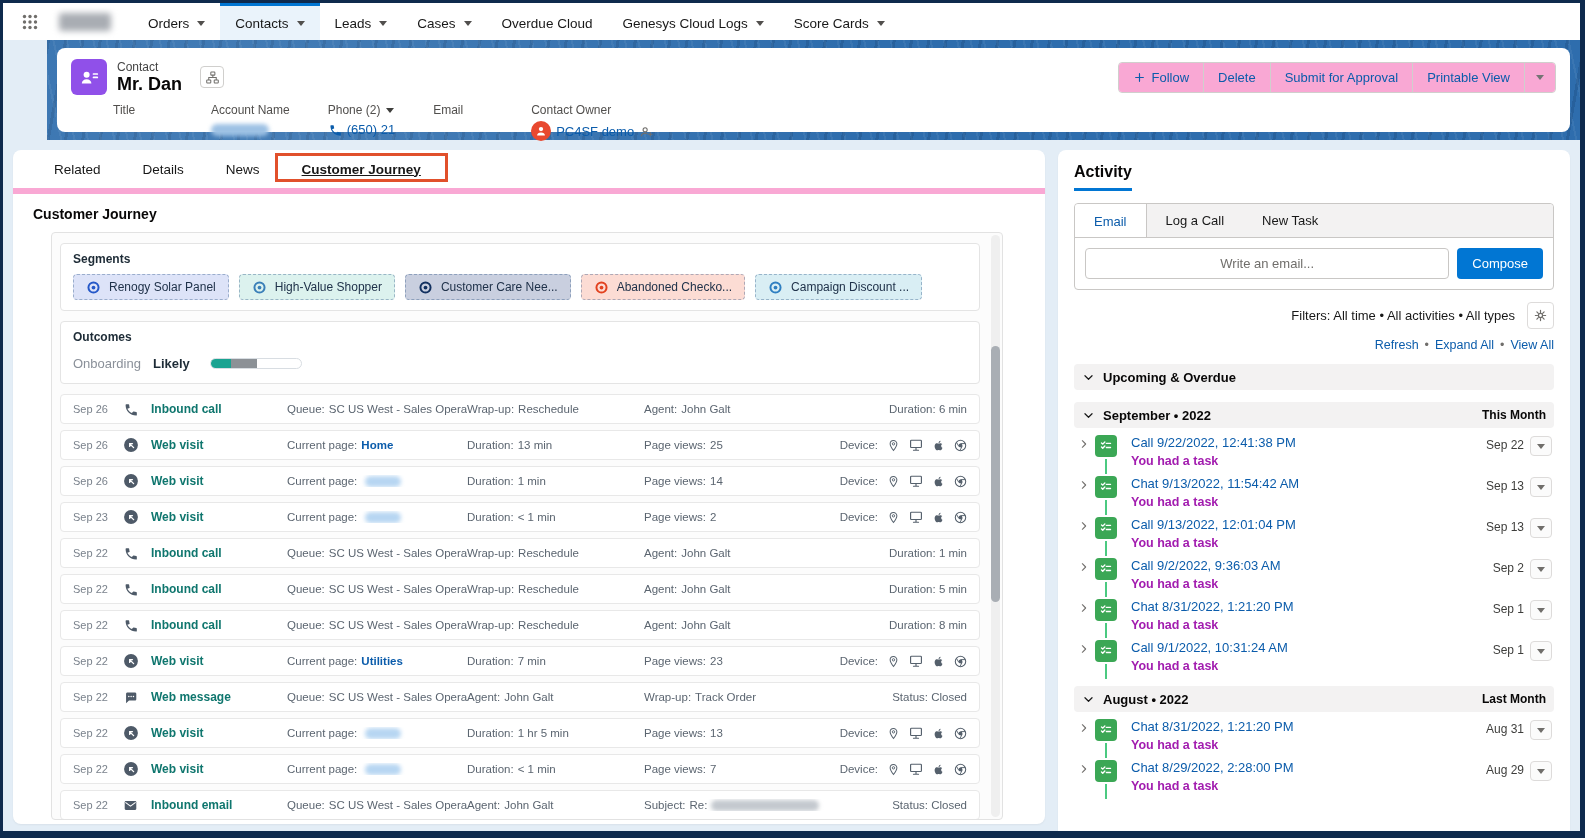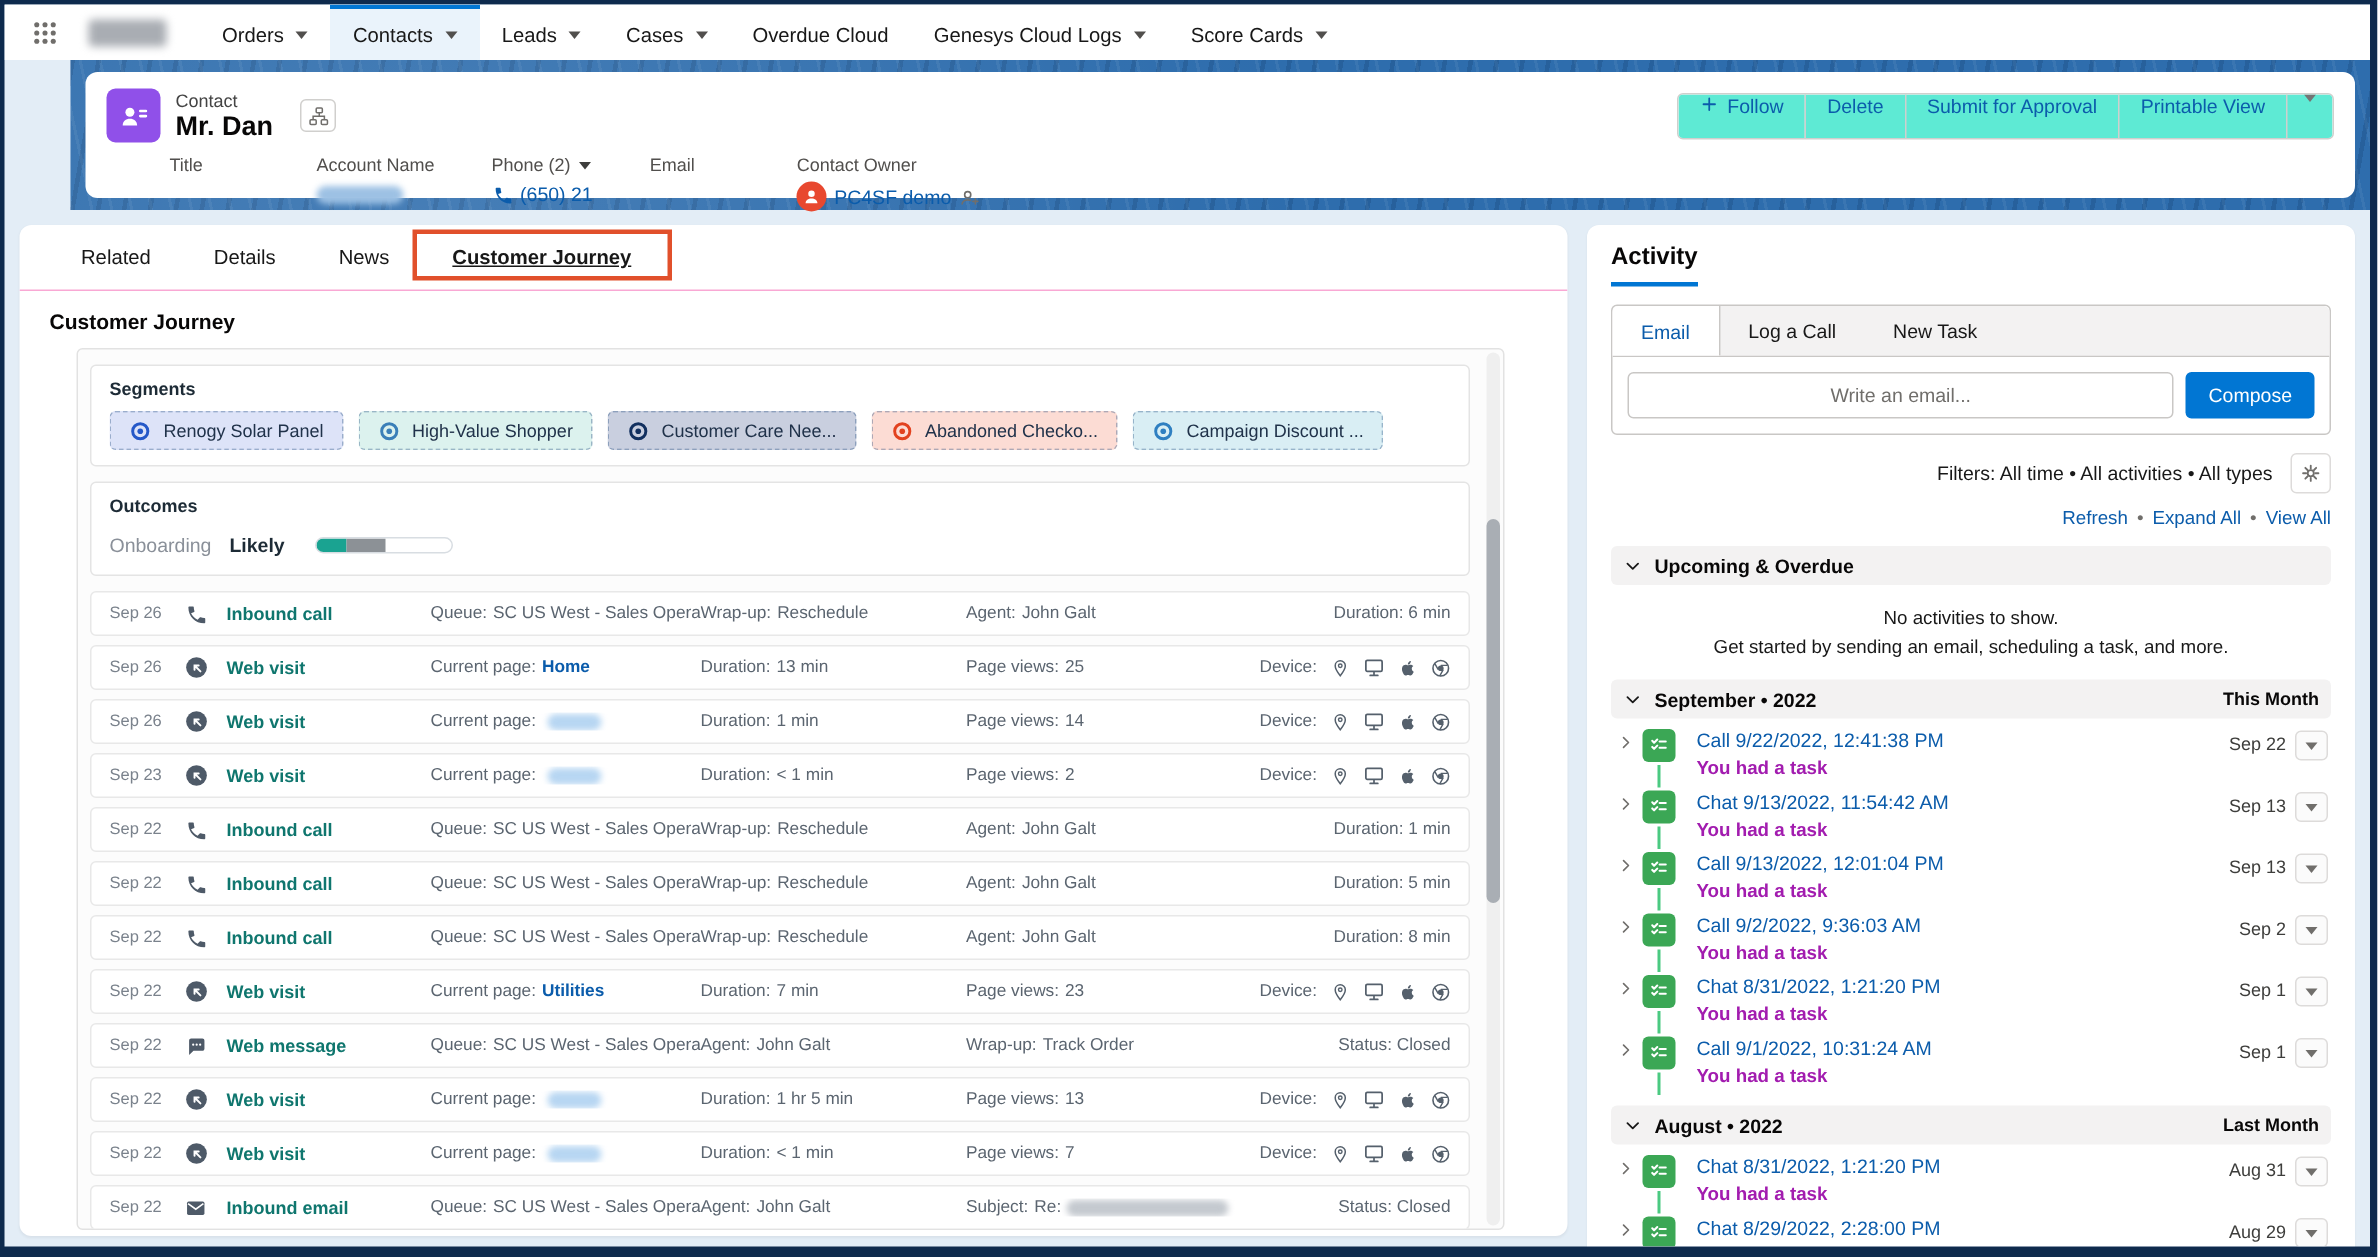--- a/index.html
+++ b/index.html
@@ -30,42 +30,42 @@
       repeating-linear-gradient(78deg, rgba(255,255,255,0.06) 0 2px, transparent 2px 13px);
     margin-left: 44px;
   }
   .record-card { background:#fff; border-radius:8px; height:84px; padding:6px 14px 0; }
   .record-top { display:flex; align-items:center; gap:10px; height:46px; }
   .entity-icon { width:36px; height:36px; border-radius:6px; background:#9050e9; display:flex; align-items:center; justify-content:center; flex:0 0 auto; }
   .record-id .ent { font-size:12px; color:#444; line-height:14px; }
   .record-id .nm { font-size:18px; font-weight:bold; color:#080707; line-height:20px; }
   .org-btn { width:24px; height:22px; border:1px solid #d0cfcd; background:#fff; border-radius:4px; display:flex; align-items:center; justify-content:center; margin-left:8px; cursor:pointer; }
   .actions { margin-left:auto; display:flex; border:1px solid #d0cfcd; border-radius:4px; overflow:hidden; }
-  .btn { background:#5eead4; color:#0b5cab; font-size:13px; font-family:inherit; padding:0 14px; height:29px; border:none; border-left:1px solid #d0cfcd; display:flex; align-items:flex-start; gap:6px; cursor:pointer; white-space:nowrap; }
+  .btn { background:#f9a8d4; color:#0b5cab; font-size:13px; font-family:inherit; padding:0 14px; height:29px; border:none; border-left:1px solid #d0cfcd; display:flex; align-items:center; gap:6px; cursor:pointer; white-space:nowrap; }
   .btn:first-child { border-left:none; }
   .btn.caret-btn { padding:0 11px; }
   .btn .caret { border-top-color:#747474; }
 
   .record-fields { display:flex; gap:38px; padding:2px 0 0 42px; }
   .field { min-width:60px; }
   .field .flabel { font-size:12px; color:#514f4d; display:flex; align-items:center; gap:6px; line-height:16px;text-align:center; }
   .field .fvalue { font-size:13px; margin-top:3px; min-height:17px; display:flex; align-items:center; gap:5px; }
   .blur-blob { display:inline-block; height:12px; border-radius:6px; background:#9dc1e4; filter:blur(2px); }
   .blob-account { width:58px; }
   .blob-page { width:36px; height:11px; background:#b7d6f2; }
   .blob-subject { width:108px; height:11px; background:#c4c9cf; }
   a.slink { color:#0b5cab; text-decoration:none; cursor:pointer; }
   .avatar { width:20px; height:20px; border-radius:50%; background:#e8482f; display:inline-flex; align-items:center; justify-content:center; flex:0 0 auto; }
 
   
   .content { flex:1; display:flex; gap:13px; padding:10px 10px 0; overflow:hidden; }
 
   
   .journey-card { flex:1; background:#fff; border-radius:8px; height:674px; display:flex; flex-direction:column; overflow:hidden; box-shadow:0 1px 2px rgba(0,0,0,0.05); }
-  .rtabs { display:flex; align-items:stretch; height:44px; padding:0 20px; border-bottom:1px solid #f9a8d4; flex:0 0 auto; }
+  .rtabs { display:flex; align-items:stretch; height:44px; padding:0 20px; border-bottom:6px solid #f9a8d4; flex:0 0 auto; }
   .rtab { display:flex; align-items:center; padding:0 21px; font-size:13.5px; color:#181818; cursor:pointer; position:relative; }
   .rtab.active { font-weight:bold; text-decoration:underline; }
   .rtab.active::after { content:""; position:absolute; inset:3px -6px 6px -6px; border:3px solid #e1502b; pointer-events:none; }
   .jheading { font-size:14px; font-weight:bold; color:#080707; padding:12px 20px 8px; flex:0 0 auto; }
   .journey-inner { flex:1; margin:2px 42px 4px 38px; border:1px solid #e2e2e2; border-radius:4px; background:#fcfcfc; position:relative; padding:10px 22px 10px 8px; overflow:hidden; }
   .jscrollbar { position:absolute; top:2px; bottom:2px; right:2px; width:9px; background:#efefef; border-radius:5px; }
   .jscrollbar .thumb { position:absolute; top:19%; height:44%; left:0; right:0; background:#a9aeb4; border-radius:5px; cursor:grab; }
 
   .seg-box, .out-box { border:1px solid #e4e4e4; border-radius:4px; background:#fff; padding:8px 12px 10px; margin-bottom:10px; }
   .box-label { font-size:12px; font-weight:bold; color:#1d2b36; margin-bottom:8px; }
@@ -915,24 +915,20 @@
         <span class="sep">•</span>
         <a class="slink">View All</a>
       </div>
 
       <div class="sec-bar">
         <svg width="13" height="13" viewBox="0 0 22 22" style="color:#181818">
             <use href="#i-chev-down"></use>
           </svg>
         <span class="sec-title">Upcoming &amp; Overdue</span>
       </div>
-      <div class="empty-state">
-        <div>No activities to show.</div>
-        <div>Get started by sending an email, scheduling a task, and more.</div>
-      </div>
 
       <div class="sec-bar">
         <svg width="13" height="13" viewBox="0 0 22 22" style="color:#181818">
             <use href="#i-chev-down"></use>
           </svg>
         <span class="sec-title">September • 2022</span>
         <span class="sec-right">This Month</span>
       </div>
       <div>
 

